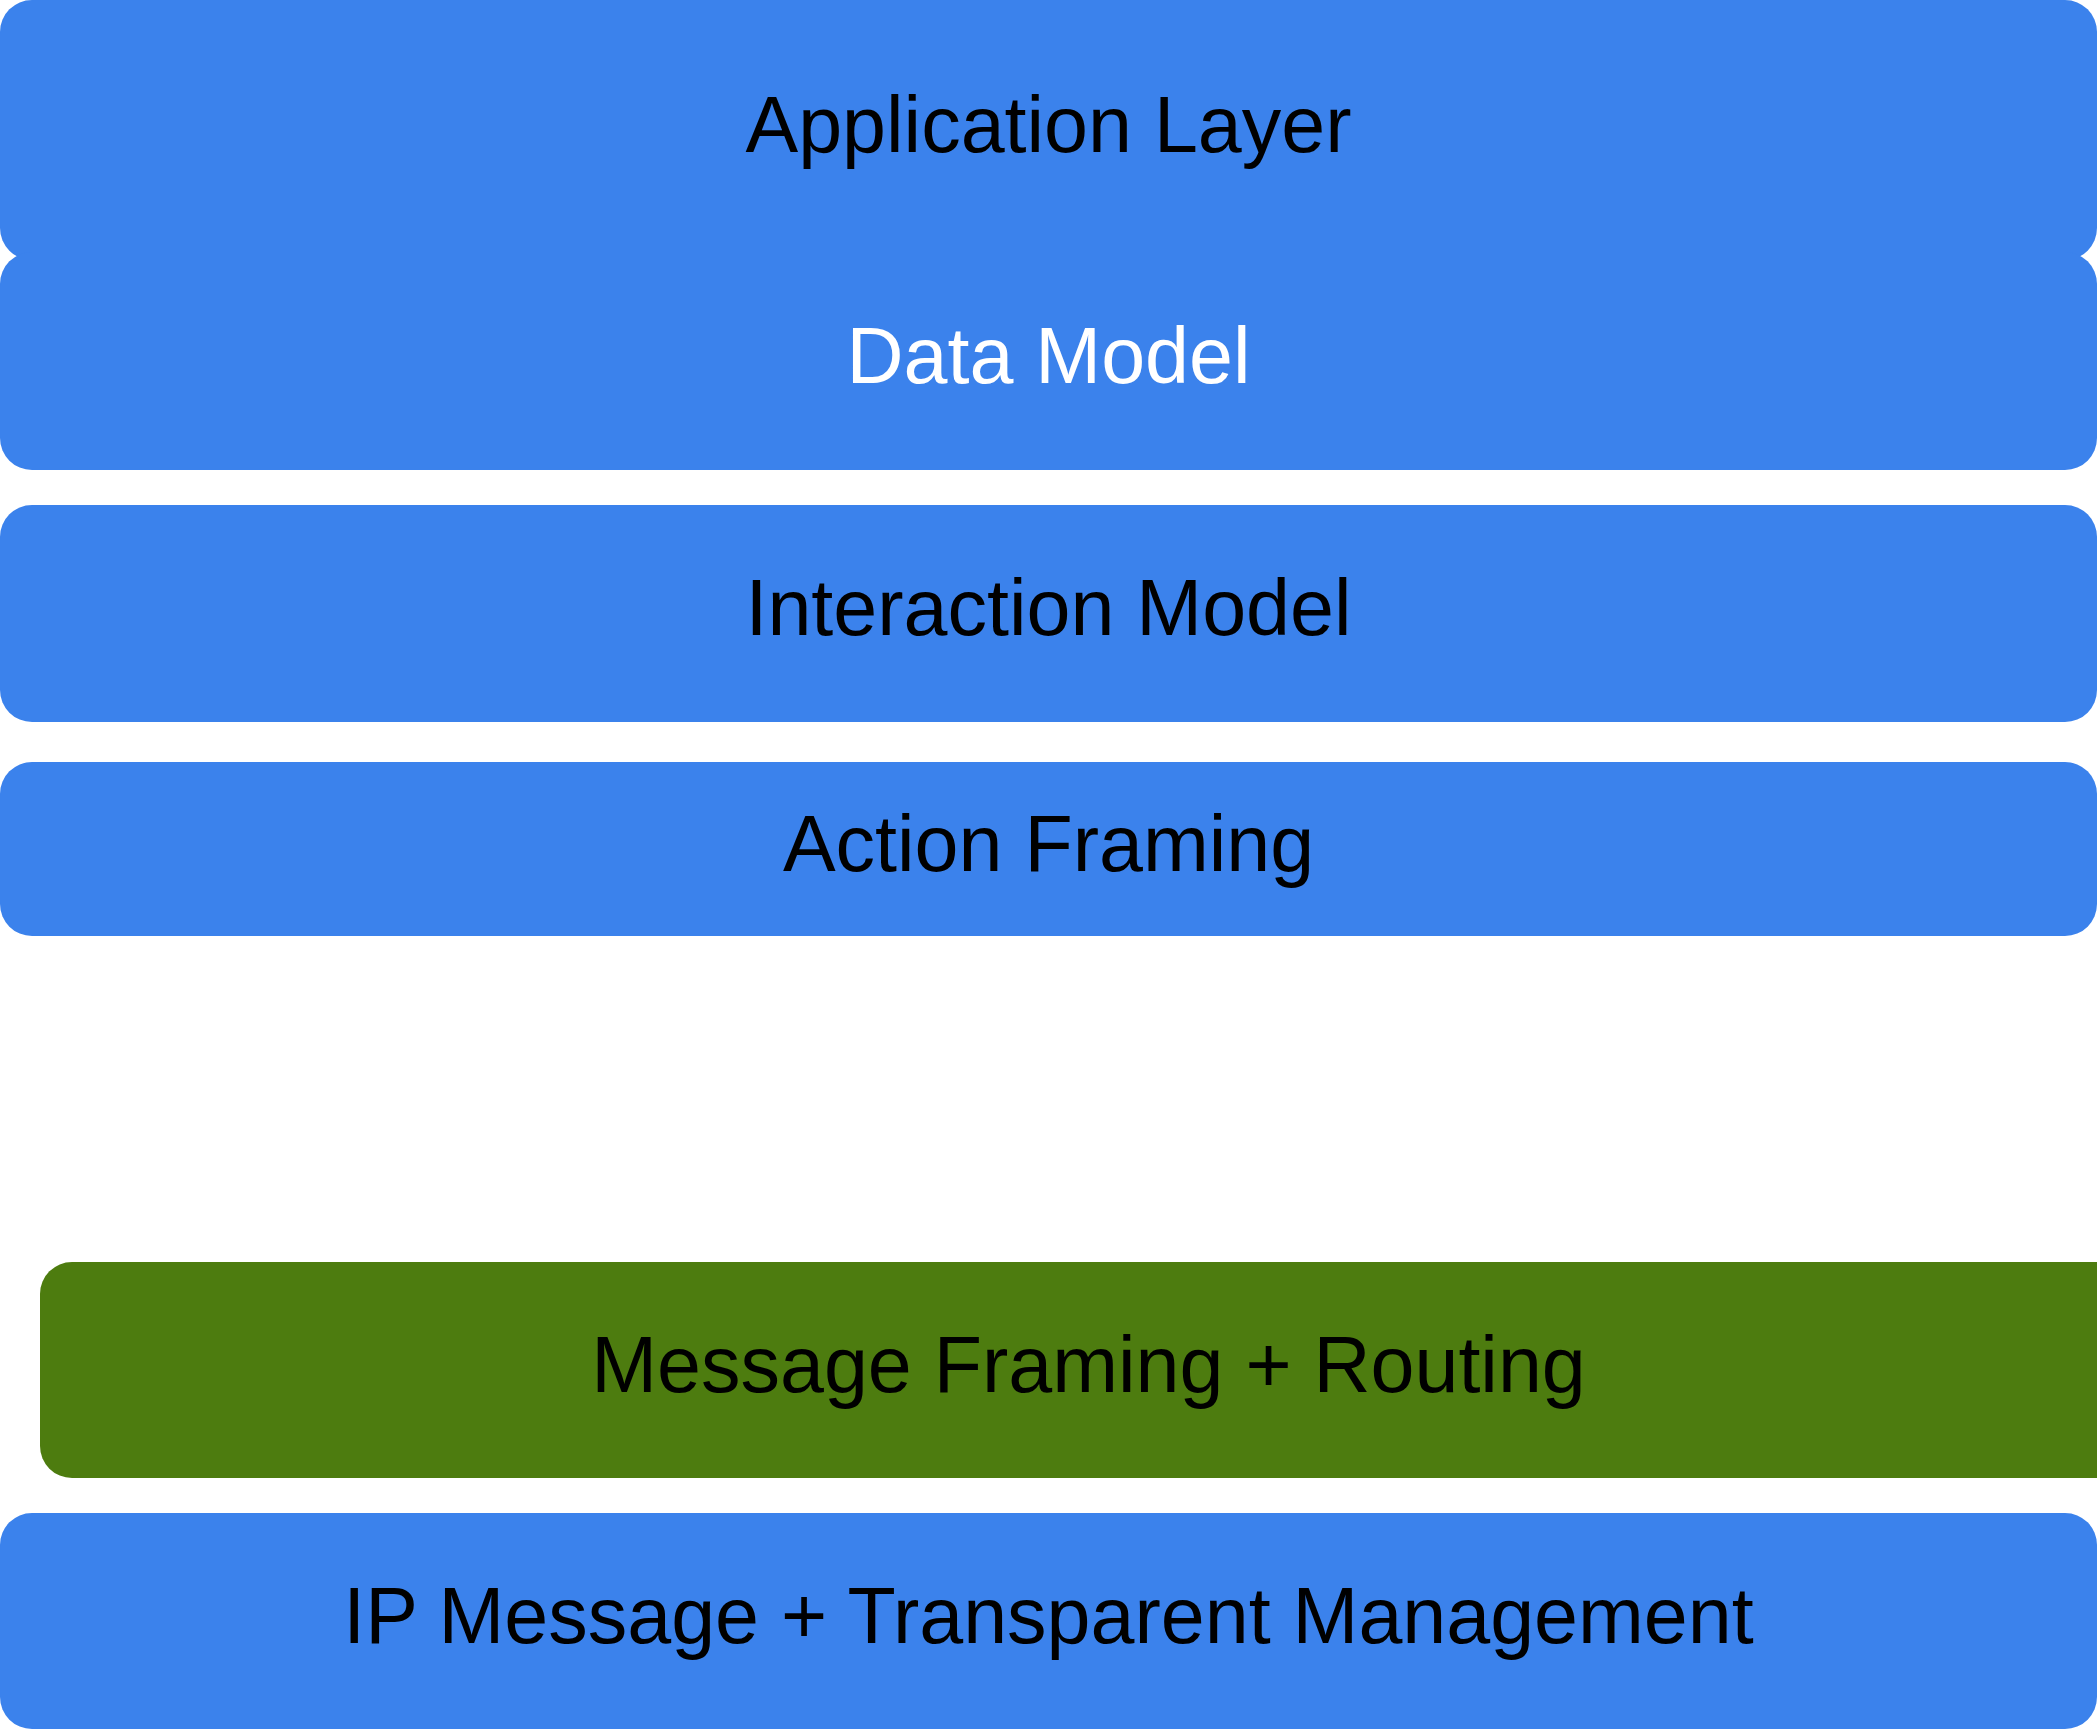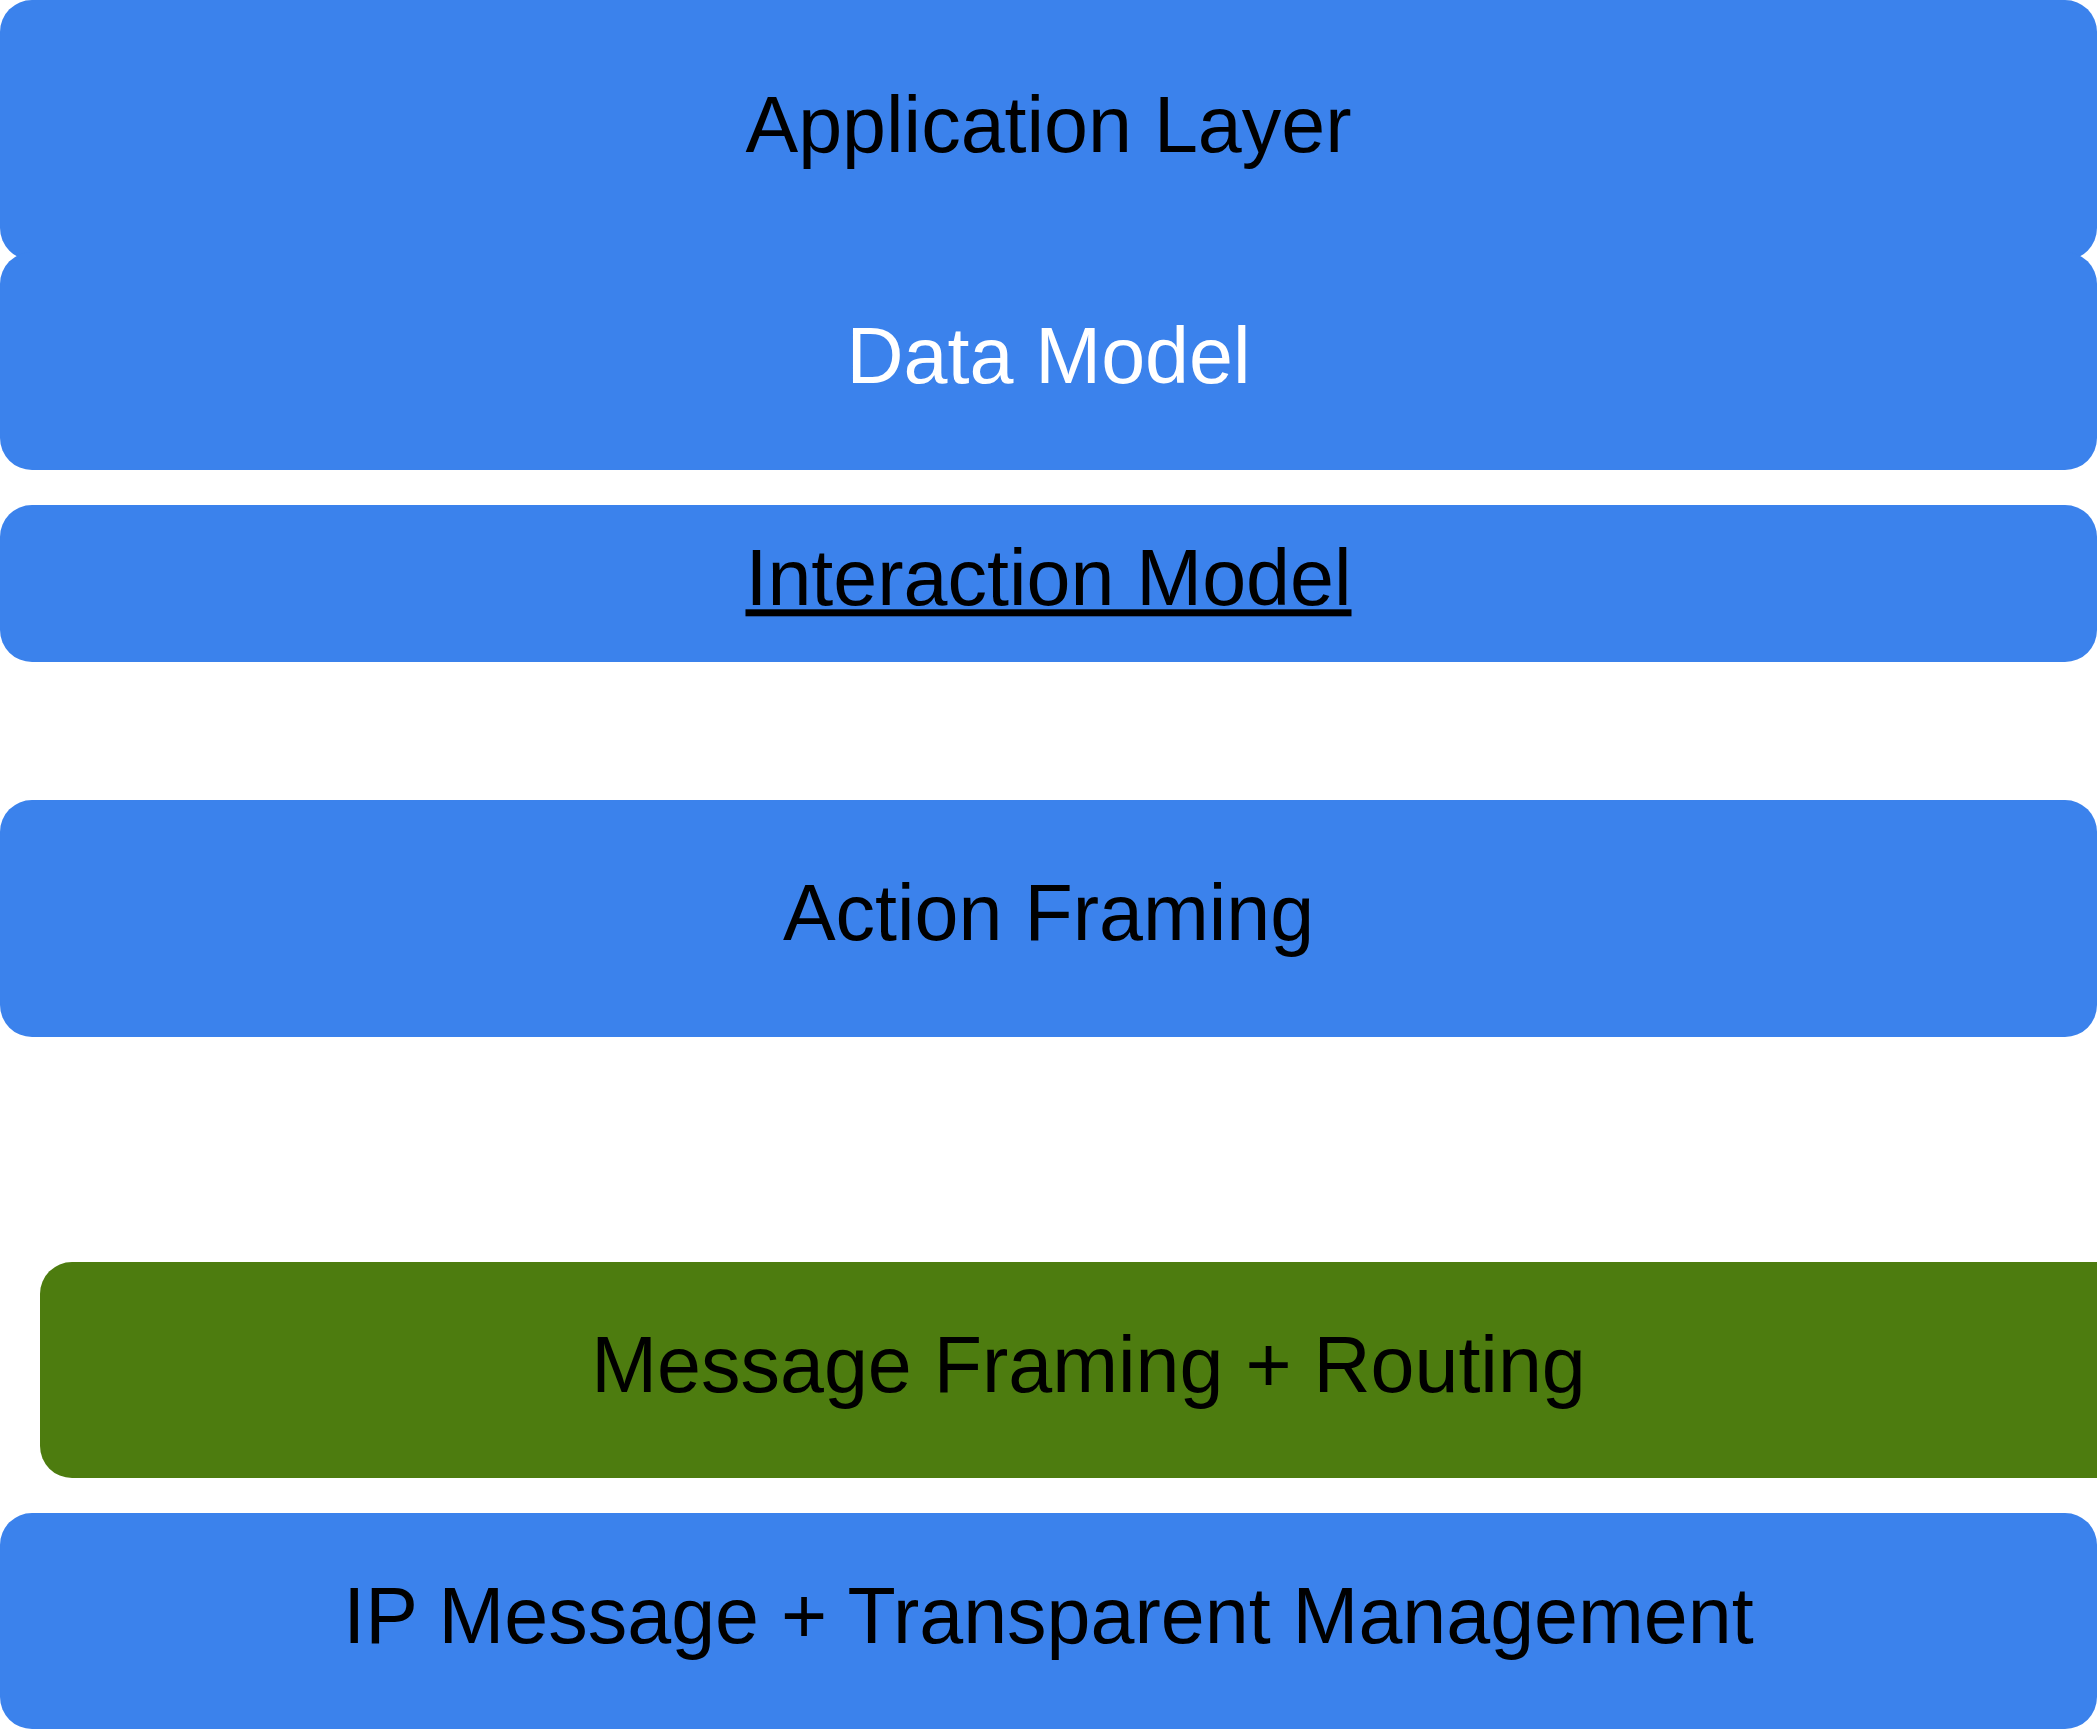--- a/index.html
+++ b/index.html
@@ -44,22 +44,22 @@
     letter-spacing: 0px;
     white-space: nowrap;
     text-align: center;
     
     transform: translateY(-5.7px);
   }
 
   
   #layer-0 { top: 0px;    height: 260px; }
   #layer-1 { top: 252px;  height: 218px; }
-  #layer-2 { top: 505px;  height: 157px; text-decoration: underline; }
-  #layer-3 { top: 800px; height: 237px; }
+  #layer-2 { top: 505px;  height: 217px; }
+  #layer-3 { top: 762px; height: 174px; }
   #layer-4 { top: 1010px; height: 214px; }
   #layer-5 { top: 1262px; height: 216px; }
   #layer-6 { top: 1513px; height: 216px; }
 </style>
 </head>
 <body>
 
 <div id="stack-diagram" style="background: rgb(255, 255, 255);">
 
   <div class="layer-bar" id="layer-0" style="background: rgb(59, 130, 236); border-radius: 32px;">

